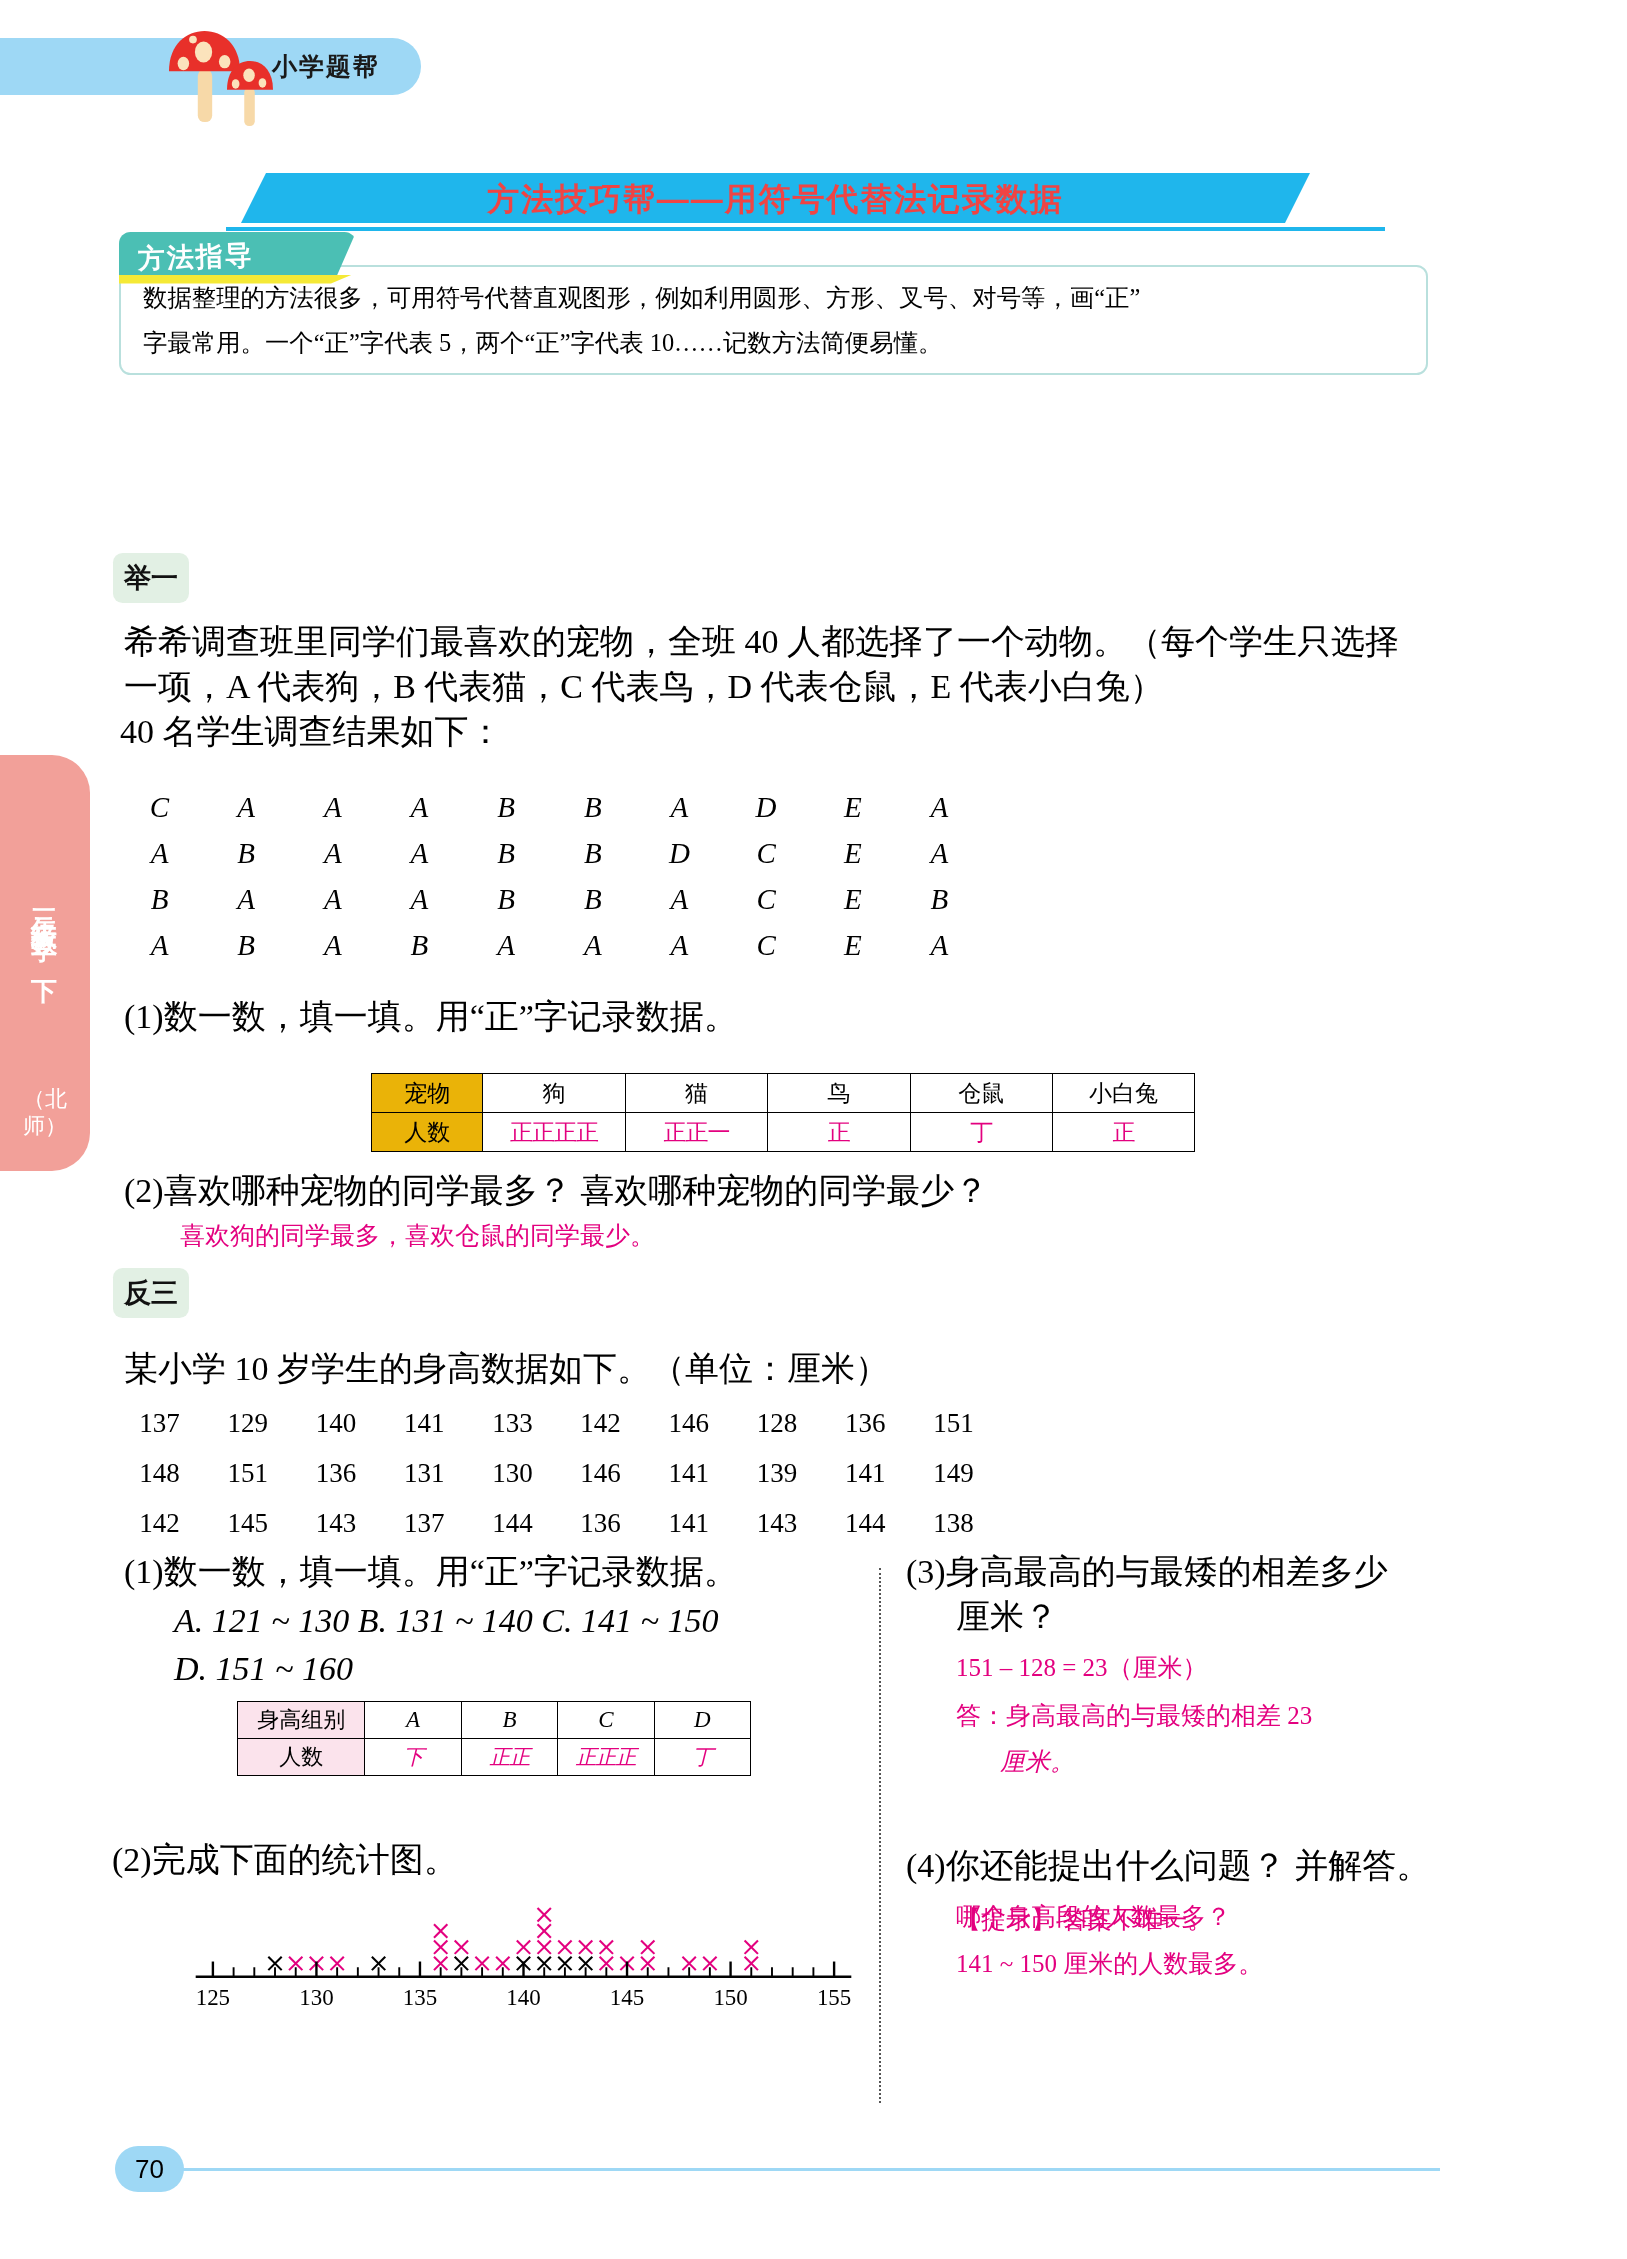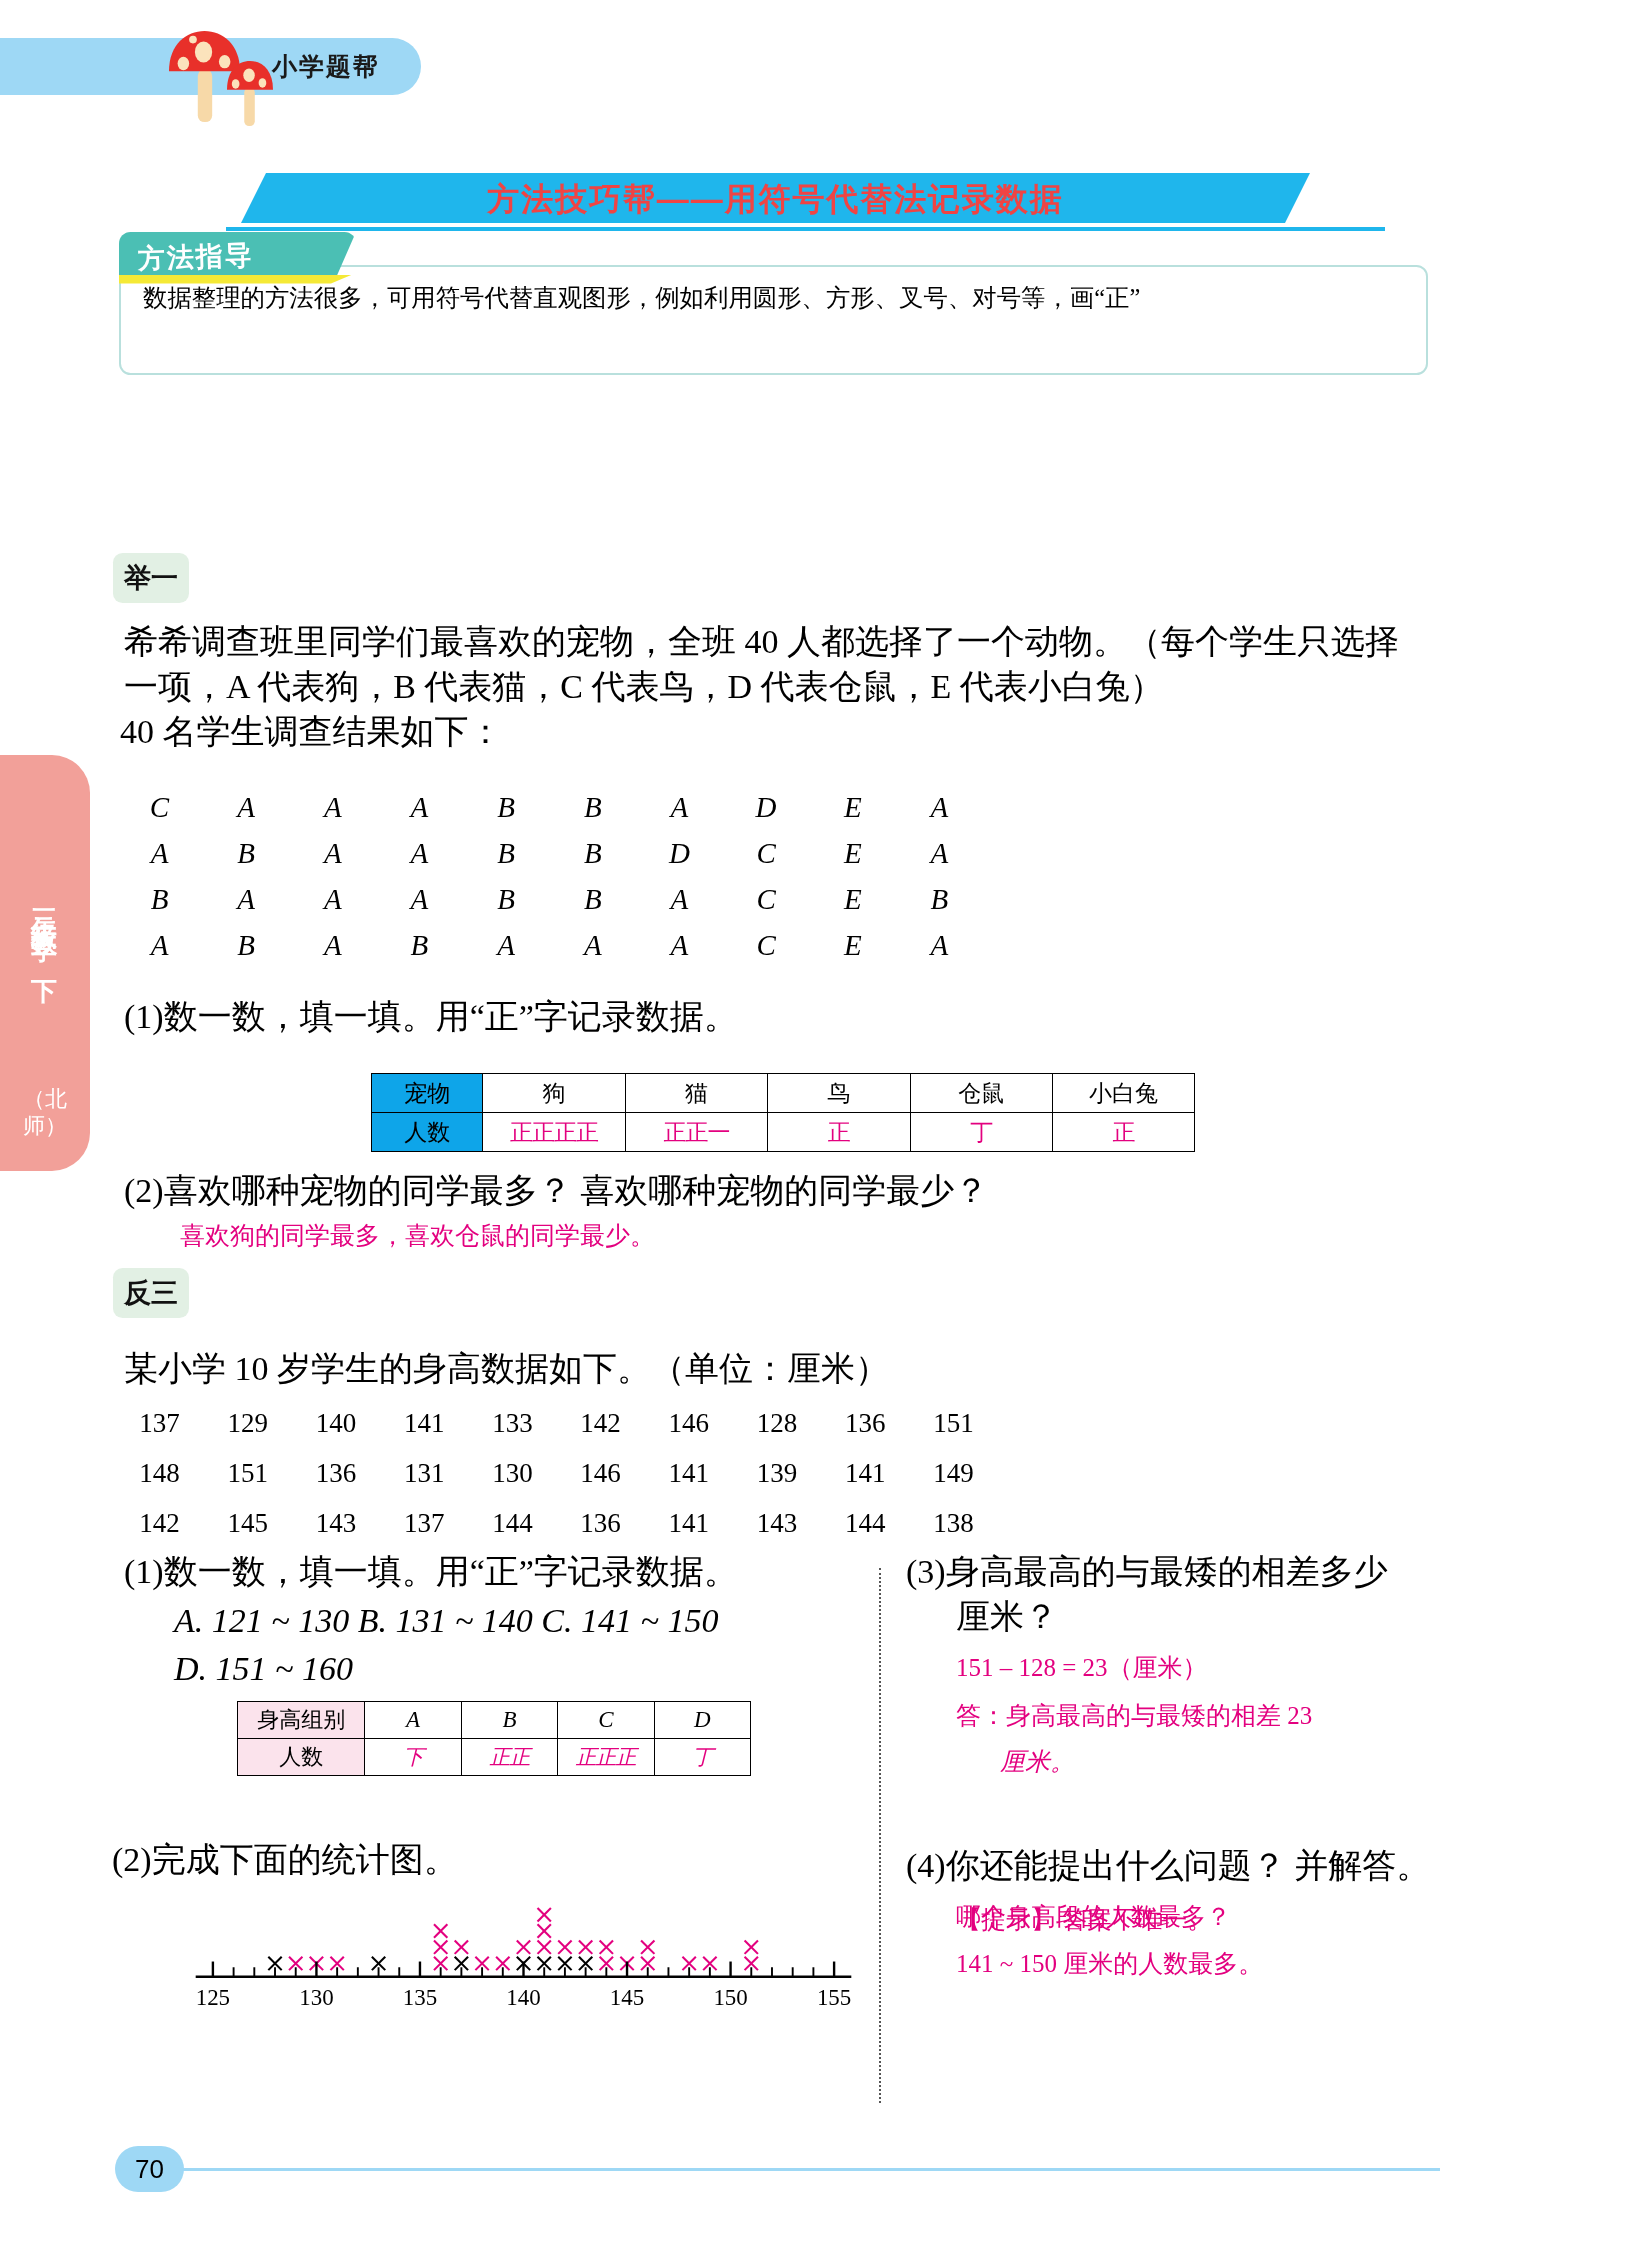--- a/index.html
+++ b/index.html
@@ -118,21 +118,21 @@
   
   table.pet, table.hgt {
     position:absolute; border-collapse:collapse;
     font-size:23px;
   }
   table.pet { left:371px; top:1073px; }
   table.pet td {
     border:1.9px solid #000; height:38px; text-align:center;
     padding:0 5.7px;
   }
-  table.pet td.hd { background:#0ea5e9; width:99px; }
+  table.pet td.hd { background:#eab308; width:99px; }
   table.pet td.col { width:130px; }
   table.pet td.mark { color:#e3007f; font-size:23px; letter-spacing:-1px; white-space:nowrap; }
 
   table.hgt { left:237px; top:1701px; }
   table.hgt td {
     border:1.9px solid #000; height:36px; text-align:center; padding:0 5.7px;
   }
   table.hgt td.hd { background:#fbe3ec; width:115px; font-size:22px; }
   table.hgt td.col { width:84px; font-style:italic; }
   table.hgt td.mark { color:#e3007f; letter-spacing:-1px; white-space:nowrap; font-size:21px; }
@@ -186,20 +186,21 @@
 <div class="title-banner"></div>
 <div class="title-text">方法技巧帮——用符号代替法记录数据</div>
 <div class="title-underline"></div>
 
 <div class="guide-box"></div>
 <div class="guide-tab"></div>
 <div class="guide-tab-yellow"></div>
 <div class="guide-tab-label">方法指导</div>
 <div class="guide-body">
   <div>数据整理的方法很多，可用符号代替直观图形，例如利用圆形、方形、叉号、对号等，画“正”</div>
+  <div>字最常用。一个“正”字代表 5，两个“正”字代表 10……记数方法简便易懂。</div>
 </div>
 
 <div class="side-tab"></div>
 <div class="side-tab-text">三年级数学·下</div>
 <div class="side-tab-sub">
   <span>（北</span>
   <span>师）</span>
 </div>
 
 <div class="chip chip-ju">举一</div>

